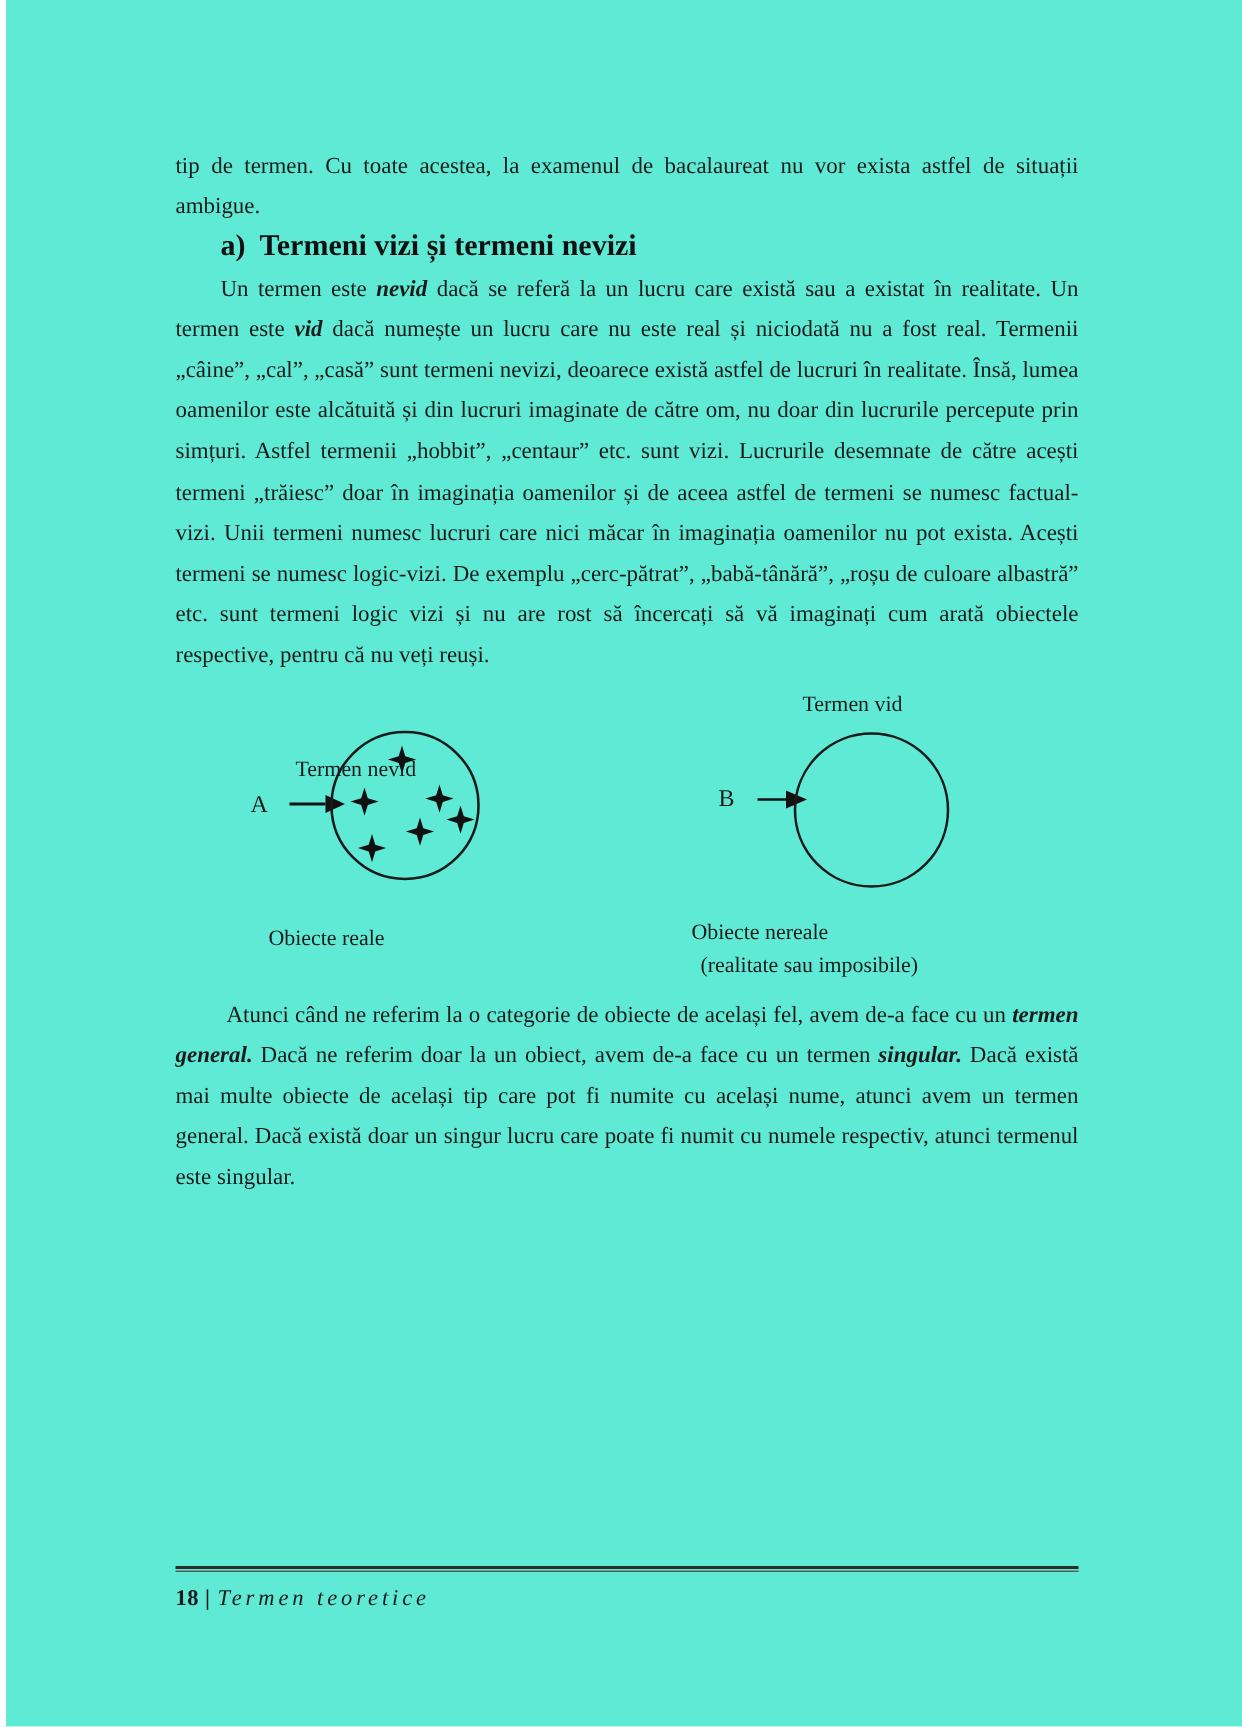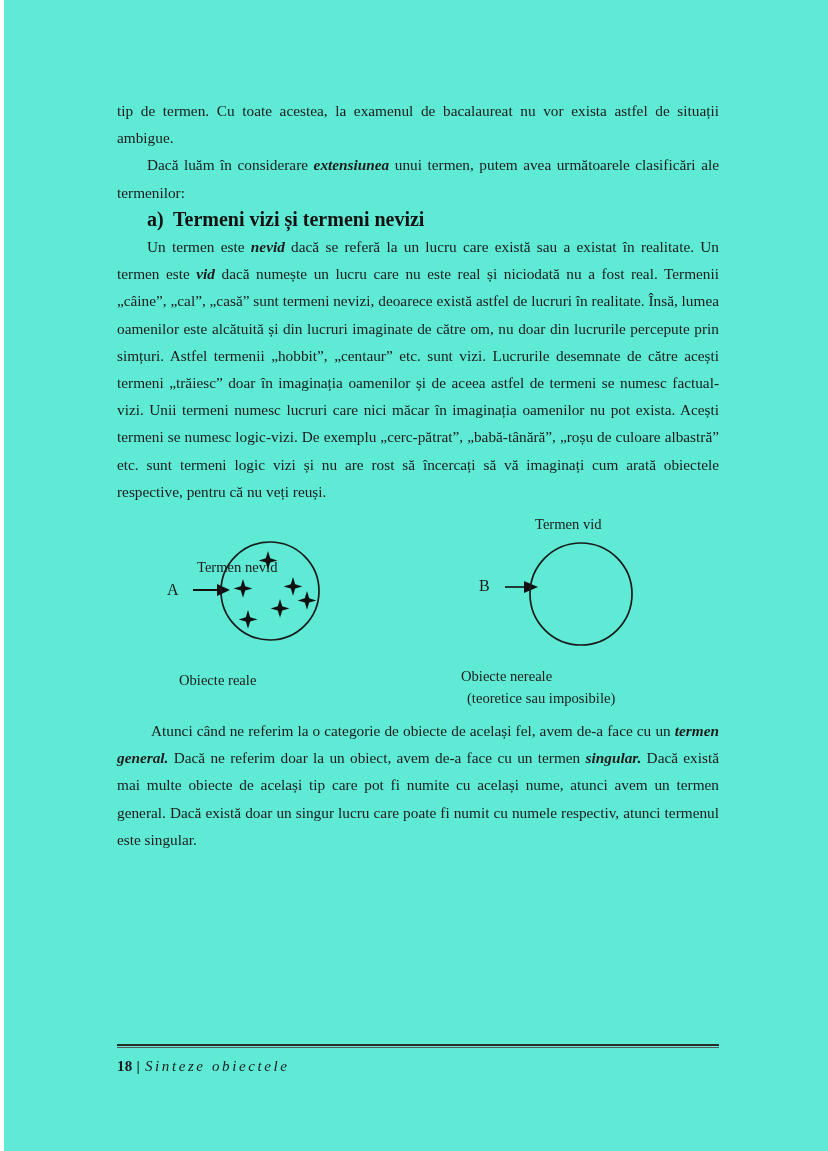--- a/index.html
+++ b/index.html
@@ -143,21 +143,20 @@
 </style>
 </head>
 <body>
 
 <div class="page">
 
   <div class="content">
 
     <p class="body-text">tip de termen. Cu toate acestea, la examenul de bacalaureat nu vor exista astfel de situații ambigue.</p>
 
-    <p class="body-text indent"><span>Dacă luăm în considerare </span><b class="term">extensiunea</b><span> unui termen, putem avea următoarele clasificări ale termenilor:</span></p>
 
     <p class="heading heading-a"><span class="marker">a)</span><span>Termeni vizi și termeni nevizi</span></p>
 
     <p class="body-text indent"><span>Un termen este </span><b class="term">nevid</b><span> dacă se referă la un lucru care există sau a existat în realitate. Un termen este </span><b class="term">vid</b><span> dacă numește un lucru care nu este real și niciodată nu a fost real. Termenii „câine”, „cal”, „casă” sunt termeni nevizi, deoarece există astfel de lucruri în realitate. Însă, lumea oamenilor este alcătuită și din lucruri imaginate de către om, nu doar din lucrurile percepute prin simțuri. Astfel termenii „hobbit”, „centaur” etc. sunt vizi. Lucrurile desemnate de către acești termeni „trăiesc” doar în imaginația oamenilor și de aceea astfel de termeni se numesc factual-vizi. Unii termeni numesc lucruri care nici măcar în imaginația oamenilor nu pot exista. Acești termeni se numesc logic-vizi. De exemplu „cerc-pătrat”, „babă-tânără”, „roșu de culoare albastră” etc. sunt termeni logic vizi și nu are rost să încercați să vă imaginați cum arată obiectele respective, pentru că nu veți reuși.</span></p>
 
     <div class="figure">
 
       <div class="fig-caption-top cap-nevid">Termen nevid</div>
       <div class="fig-caption-top cap-vid">Termen vid</div>
 
@@ -182,28 +181,28 @@
         <line x1="388" y1="50" x2="408" y2="50" stroke="#111" stroke-width="1.6"></line>
         <polygon points="407,44 421,50 407,56" fill="#111"></polygon>
 
         <circle cx="464" cy="57" r="51" fill="none" stroke="#1a1a1a" stroke-width="1.7"></circle>
       </svg>
 
       <div class="fig-caption-bottom cap-reale">Obiecte reale</div>
 
       <div class="fig-caption-bottom cap-nereale">
         <span>Obiecte nereale</span>
-        <span class="line2">(teoretice sau imposibile)</span>
+        <span class="line2">(realitate sau imposibile)</span>
       </div>
     </div>
 
 
     <p class="body-text indent-small"><span>Atunci când ne referim la o categorie de obiecte de același fel, avem de-a face cu un </span><b class="term">termen general.</b><span> Dacă ne referim doar la un obiect, avem de-a face cu un termen </span><b class="term">singular.</b><span> Dacă există mai multe obiecte de același tip care pot fi numite cu același nume, atunci avem un termen general. Dacă există doar un singur lucru care poate fi numit cu numele respectiv, atunci termenul este singular.</span></p>
 
 
   </div>
 
   <div class="footer">
     <div class="footer-rule"></div>
-    <div class="footer-text"><span class="pagenum">18</span><span class="sep">|</span><span class="title">Sinteze obiectele</span></div>
+    <div class="footer-text"><span class="pagenum">18</span><span class="sep">|</span><span class="title">Termen teoretice</span></div>
   </div>
 
 </div>
 
 </body></html>

